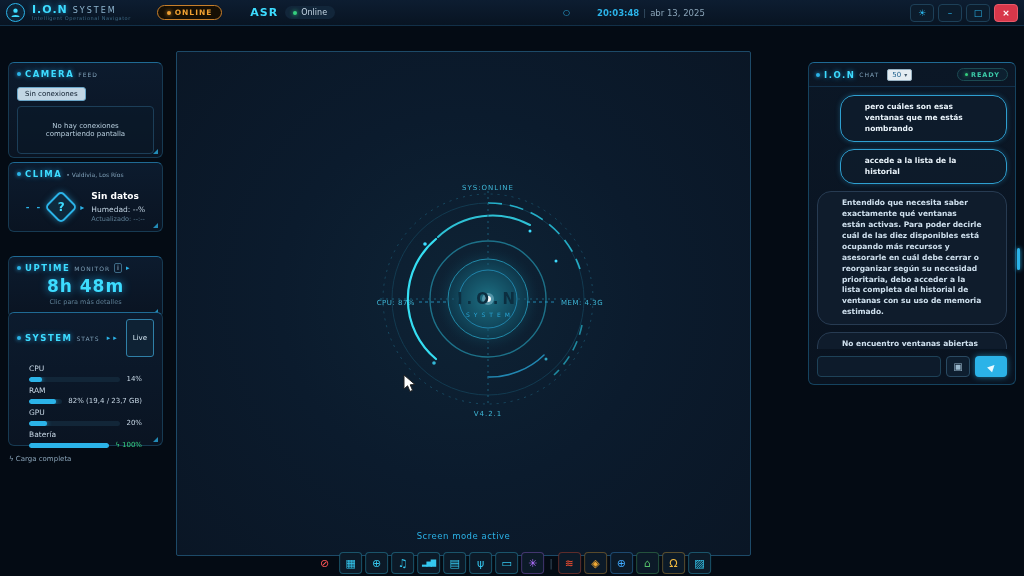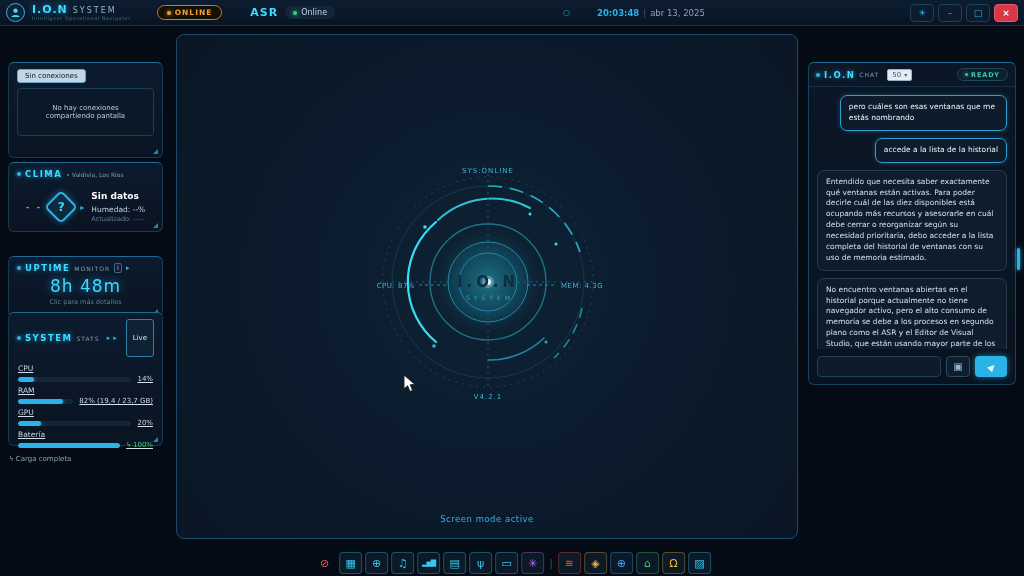--- a/index.html
+++ b/index.html
@@ -59,57 +59,57 @@
     transform:rotate(45deg); background:rgba(43,179,232,.12); display:flex; align-items:center;
     justify-content:center; box-shadow:0 0 6px rgba(43,179,232,.5); flex:none; }
   .clima-q { transform:rotate(-45deg); color:#3ddcff; font-weight:bold; font-size:12px; }
   .clima-caret { color:#2bb3e8; font-size:8px; }
   .clima-status { color:#fff; font-weight:bold; font-size:9px; }
   .clima-line { color:#c0d2e0; font-size:7.5px; margin-top:4px; }
   .clima-upd { color:#5e7e94; font-size:6.5px; margin-top:1px; }
 
   .uptime-info { color:#9fc2d8; font-size:7px; border:1px solid #3d6a86; border-radius:2px; padding:0 2px; }
   .uptime-caret { color:#2bb3e8; font-size:7px; }
-  .uptime-value { text-align:center; color:#3ddcff; font-weight:normal; font-size:17px;
+  .uptime-value { text-align:center; color:#3ddcff; font-weight:bold; font-size:17px;
     letter-spacing:1px; text-shadow:0 0 8px #1e90c8; margin-top:1px; }
   .uptime-hint { text-align:center; color:#5e7e94; font-size:6.5px; margin:2px 0 8px; }
 
   .sys-arrows { margin-left:auto; display:flex; gap:3px; color:#2bb3e8; font-size:7px; }
   .live-chip { margin-left:5px; border:1px solid #2f80a8; color:#d6e8f4; font-size:7px;
     padding:14px 6px; border-radius:3px; background:#0e2234; }
-  .stats { padding:2px 9px 0;text-decoration:underline; }
+  .stats { padding:2px 20px 0; }
   .stat-label { color:#c8d8e6; font-size:7.5px; margin:3px 0 2px; }
   .stat-row { display:flex; align-items:center; gap:6px; }
   .stat-track { flex:1; height:5px; background:#122638; border-radius:3px; overflow:hidden; }
   .stat-fill { height:100%; border-radius:3px; box-shadow:0 0 5px rgba(43,179,232,.8); }
   .stat-value { color:#c8d8e6; font-size:7px; white-space:nowrap; }
   .sys-footer { text-align:left; color:#8aa4b8; font-size:7px; margin:6px 0 8px; }
 
   
-  .main-panel { position:absolute; left:176px; top:34px; width:622px; height:505px;
-    border:1px solid #1d4a68; border-radius:8px;
+  .main-panel { position:absolute; left:176px; top:51px; width:575px; height:505px;
+    border:1px solid #1d4a68; border-radius:2px;
     background:radial-gradient(circle at 50% 49%, #0e2335 0%, #0b1b2d 48%, #0a1625 100%); }
   .hud-svg { position:absolute; left:141px; top:77px; }
   .screen-mode { position:absolute; bottom:14px; width:100%; text-align:center;
     color:#2bb3e8; font-size:8.5px; letter-spacing:.5px; }
 
   
   .chat { position:absolute; left:808px; top:62px; width:208px; height:323px;
     background:linear-gradient(#0b1726,#091320); border:1px solid #15435f; border-top-color:#1f6a94;
     border-radius:6px; display:flex; flex-direction:column; }
   .chat-header { display:flex; align-items:center; gap:4px; padding:5px 7px; border-bottom:1px solid #12304a; }
   .chat-select { display:flex; align-items:center; gap:3px; margin-left:4px; background:#e4ecf2;
     color:#1a5d8a; font-size:7px; border-radius:2px; padding:1px 4px; border:1px solid #9ab4c4; }
   .chat-select .caret { color:#44586a; font-size:6px; }
   .ready-chip { margin-left:auto; display:flex; align-items:center; gap:3px; background:#0d2030;
     border:1px solid #1c4a52; border-radius:8px; padding:1.5px 7px; color:#3bc9a8;
     font-size:6.5px; font-weight:bold; letter-spacing:1px; }
   .messages { flex:1; padding:8px 8px 4px; display:flex; flex-direction:column; gap:7px;
     font-size:7.5px; line-height:1.45; overflow:hidden; }
-  .msg { border-radius:7px; padding:6px 8px; }
+  .msg { border-radius:14px; padding:6px 24px;font-weight:bold; }
   .msg.assistant { background:#0f1c2c; border:1px solid #273b52; color:#cfe0ee; align-self:stretch; }
   .msg.user { border:1px solid #2e9fd0; background:rgba(17,34,52,.4); color:#eaf4fb;
     align-self:flex-end; max-width:88%; box-shadow:0 0 5px rgba(46,159,208,.35); }
   .chat-input-row { display:flex; align-items:center; gap:5px; padding:7px 8px; }
   .chat-input { flex:1; height:21px; background:#0d1b2b; border:1px solid #1e4258; border-radius:4px;
     color:#cfe0ee; font-size:8px; padding:0 6px; outline:none; font-family:"DejaVu Sans",sans-serif; }
   .attach-btn { width:24px; height:21px; border:1px solid #2a4a62; border-radius:4px; background:#0e1e2f;
     color:#9ab8cc; font-size:10px; display:flex; align-items:center; justify-content:center; }
   .send-btn { width:32px; height:21px; border:none; border-radius:4px; background:#2bb3e8;
     display:flex; align-items:center; justify-content:center; box-shadow:0 0 6px rgba(43,179,232,.6); }
@@ -171,20 +171,25 @@
     <div class="win-btn">
         <span>□</span>
       </div>
     <div class="win-btn close">
         <span>×</span>
       </div>
   </div>
 </div>
 
 <div class="panel" style="top:62px; height:96px;">
+  <div class="panel-header">
+    <span class="dot dot-cyan"></span>
+    <span class="p-title">CAMERA</span>
+    <span class="p-suffix">FEED</span>
+  </div>
   <div class="cam-tab">Sin conexiones</div>
   <div class="cam-body">No hay conexiones compartiendo pantalla</div>
   <span class="corner"></span>
 </div>
 
 <div class="panel" style="top:162px; height:70px;">
   <div class="panel-header">
     <span class="dot dot-cyan"></span>
     <span class="p-title">CLIMA</span>
     <span class="p-extra">• Valdivia, Los Ríos</span>

